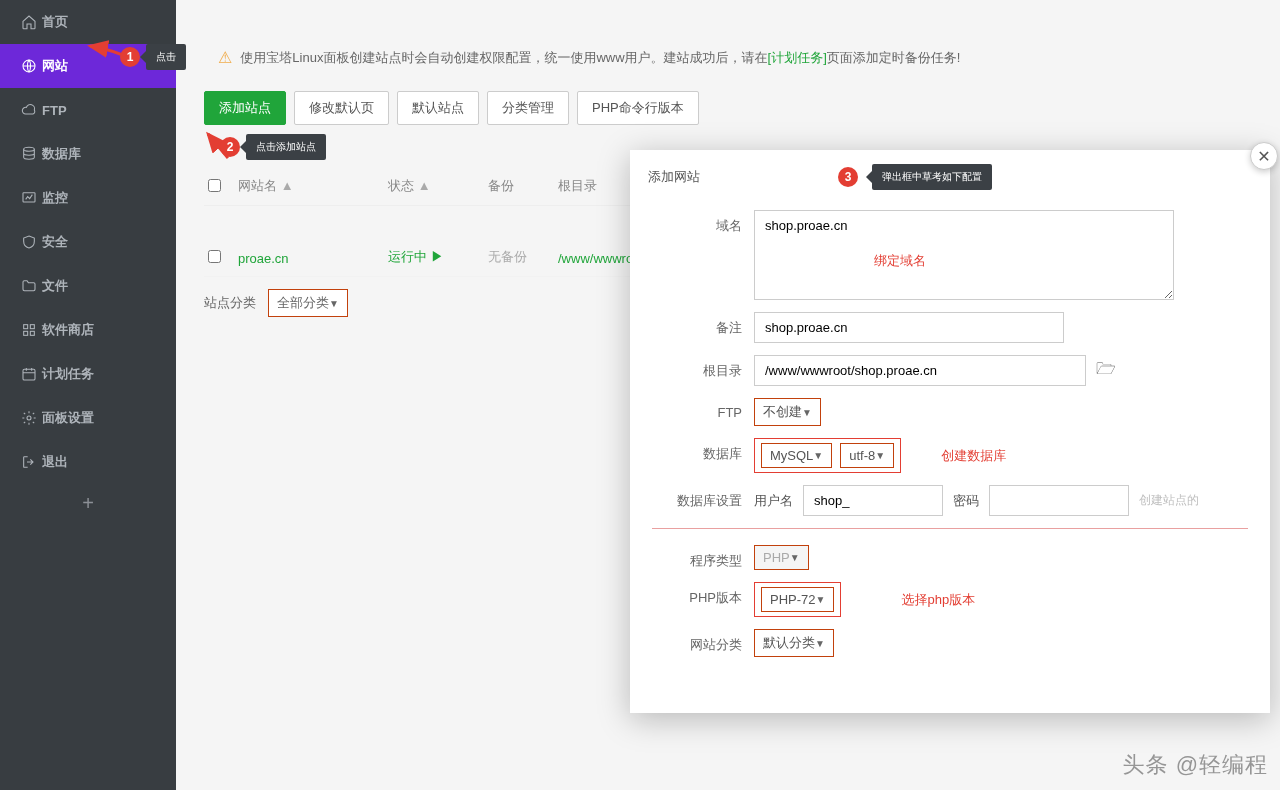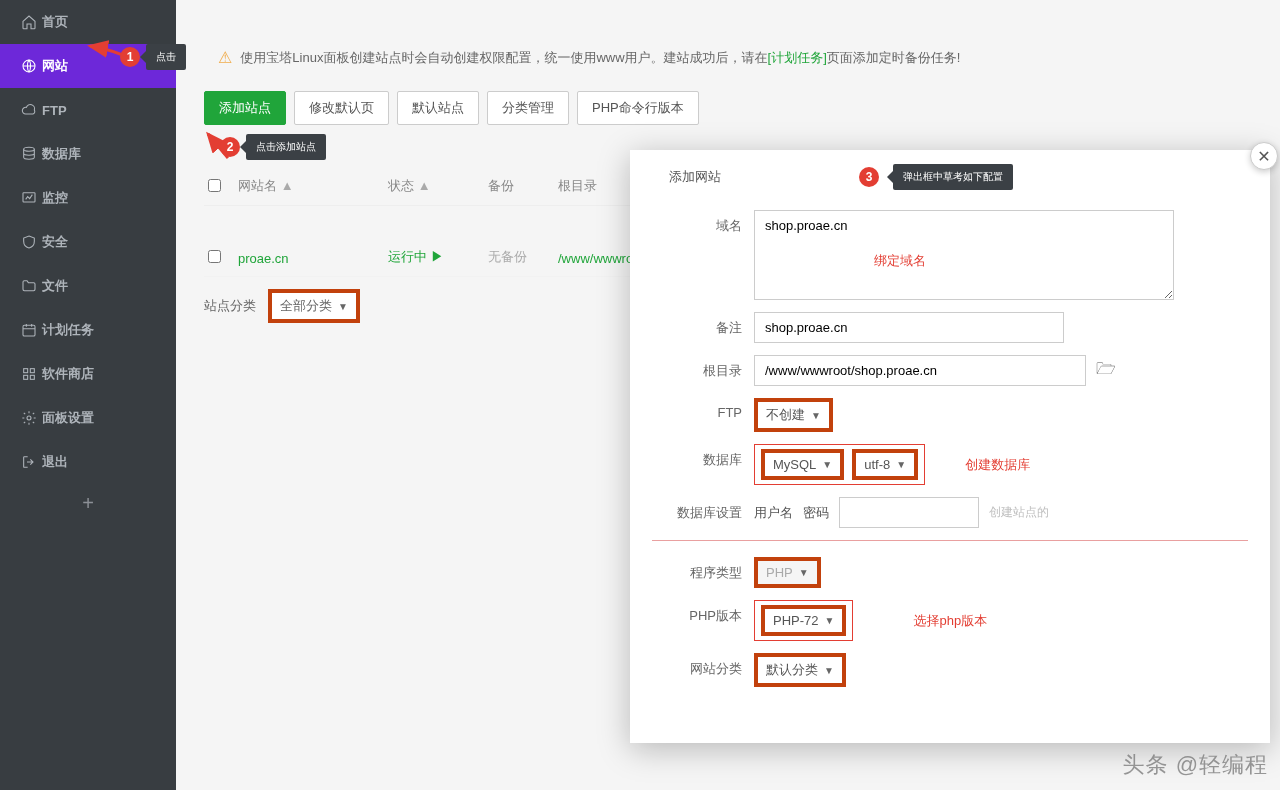--- a/index.html
+++ b/index.html
@@ -21,24 +21,24 @@
 .thead { color: #888; border-bottom: 1px solid #eee; }
 .trow { border-bottom: 1px solid #f2f2f2; }
 .col-chk { width: 30px; }
 .col-name { width: 150px; }
 .col-status { width: 100px; }
 .col-bak { width: 70px; margin-top: 32px; }
 .col-root { flex: 1; }
 .green { color: #20a53a; }
 .grey { color: #aaa; }
 .filterbar { margin-top: 12px; display: flex; align-items: center; gap: 12px; font-size: 13px; color: #666; }
-.select { border: 4px solid #c2410c; padding: 4px 8px; font-size: 13px; cursor: pointer; background: #fff; display: inline-flex; align-items: center; gap: 6px; }
+.select { border: 1px solid #c2410c; padding: 4px 8px; font-size: 13px; cursor: pointer; background: #fff; display: inline-flex; align-items: center; }
 .caret { font-size: 10px; color: #666; }
 .overlay { position: absolute; left: 630px; top: 150px; width: 640px; background: #fff; box-shadow: 0 6px 30px rgba(0,0,0,0.25); padding-bottom: 50px; }
-.overlay .ohdr { display: flex; align-items: center; gap: 14px; padding: 14px 18px 14px 18px; margin-left: 21px; }
+.overlay .ohdr { display: flex; align-items: center; gap: 14px; padding: 14px 18px 14px 18px; }
 .badge-step { width: 20px; height: 20px; border-radius: 50%; background: #e33e33; color: #fff; display: inline-flex; align-items: center; justify-content: center; font-size: 12px; font-weight: bold; }
 .dark-label { background: #3b4045; color: #fff; padding: 6px 10px; font-size: 10px; border-radius: 2px; position: relative; }
 .dark-label::before { content: ""; position: absolute; left: -6px; top: 50%; transform: translateY(-50%); border: 6px solid transparent; border-right-color: #3b4045; border-left: none; }
 .closebtn { position: absolute; right: -8px; top: -8px; width: 28px; height: 28px; border-radius: 50%; background: #fff; border: 1px solid #ccc; display: flex; align-items: center; justify-content: center; font-size: 16px; color: #555; cursor: pointer; box-shadow: 0 2px 6px rgba(0,0,0,0.2); }
 .frow { display: flex; align-items: flex-start; padding: 6px 22px; gap: 12px; }
 .flabel { width: 90px; text-align: right; color: #666; padding-top: 7px; font-size: 13px; }
 .fctrl { flex: 1; display: flex; align-items: center; gap: 10px; flex-wrap: wrap; }
 .fctrl input[type=text], .fctrl textarea { border: 1px solid #ccc; padding: 7px 10px; font-size: 13px; font-family: inherit; }
 .fctrl textarea { width: 420px; height: 90px; resize: both; }
 .red-note { color: #e33e33; font-size: 13px; }
@@ -112,36 +112,36 @@
     <span class="icon">
         <svg viewBox="0 0 24 24">
           <path d="M3 6a2 2 0 0 1 2-2h4l2 3h8a2 2 0 0 1 2 2v8a2 2 0 0 1-2 2H5a2 2 0 0 1-2-2z"></path>
         </svg>
       </span>
     <span>文件</span>
   </div>
   <div class="item">
     <span class="icon">
         <svg viewBox="0 0 24 24">
-          <rect x="3" y="5" width="18" height="16" rx="2"></rect>
-          <path d="M3 10h18M8 3v4M16 3v4"></path>
-        </svg>
-      </span>
-    <span>计划任务</span>
-  </div>
-  <div class="item">
-    <span class="icon">
-        <svg viewBox="0 0 24 24">
           <rect x="4" y="4" width="6" height="6"></rect>
           <rect x="14" y="4" width="6" height="6"></rect>
           <rect x="4" y="14" width="6" height="6"></rect>
           <rect x="14" y="14" width="6" height="6"></rect>
         </svg>
       </span>
     <span>软件商店</span>
+  </div>
+  <div class="item">
+    <span class="icon">
+        <svg viewBox="0 0 24 24">
+          <rect x="3" y="5" width="18" height="16" rx="2"></rect>
+          <path d="M3 10h18M8 3v4M16 3v4"></path>
+        </svg>
+      </span>
+    <span>计划任务</span>
   </div>
   <div class="item">
     <span class="icon">
         <svg viewBox="0 0 24 24">
           <circle cx="12" cy="12" r="3"></circle>
           <path d="M12 2v3M12 19v3M4.2 4.2l2.1 2.1M17.7 17.7l2.1 2.1M2 12h3M19 12h3M4.2 19.8l2.1-2.1M17.7 6.3l2.1-2.1"></path>
         </svg>
       </span>
     <span>面板设置</span>
   </div>
@@ -280,20 +280,21 @@
           </span>
       </span>
       <span class="red-note" style="margin-left:30px">创建数据库</span>
     </div>
   </div>
 
   <div class="frow">
     <div class="flabel">数据库设置</div>
     <div class="fctrl">
       <span>用户名</span>
+      <input type="text" style="width: 140px;" value="shop_">
       <span>密码</span>
       <input type="text" style="width: 140px;">
       <span class="hint">创建站点的</span>
     </div>
   </div>
   <hr class="hr-red">
 
   <div class="frow">
     <div class="flabel">程序类型</div>
     <div class="fctrl">

